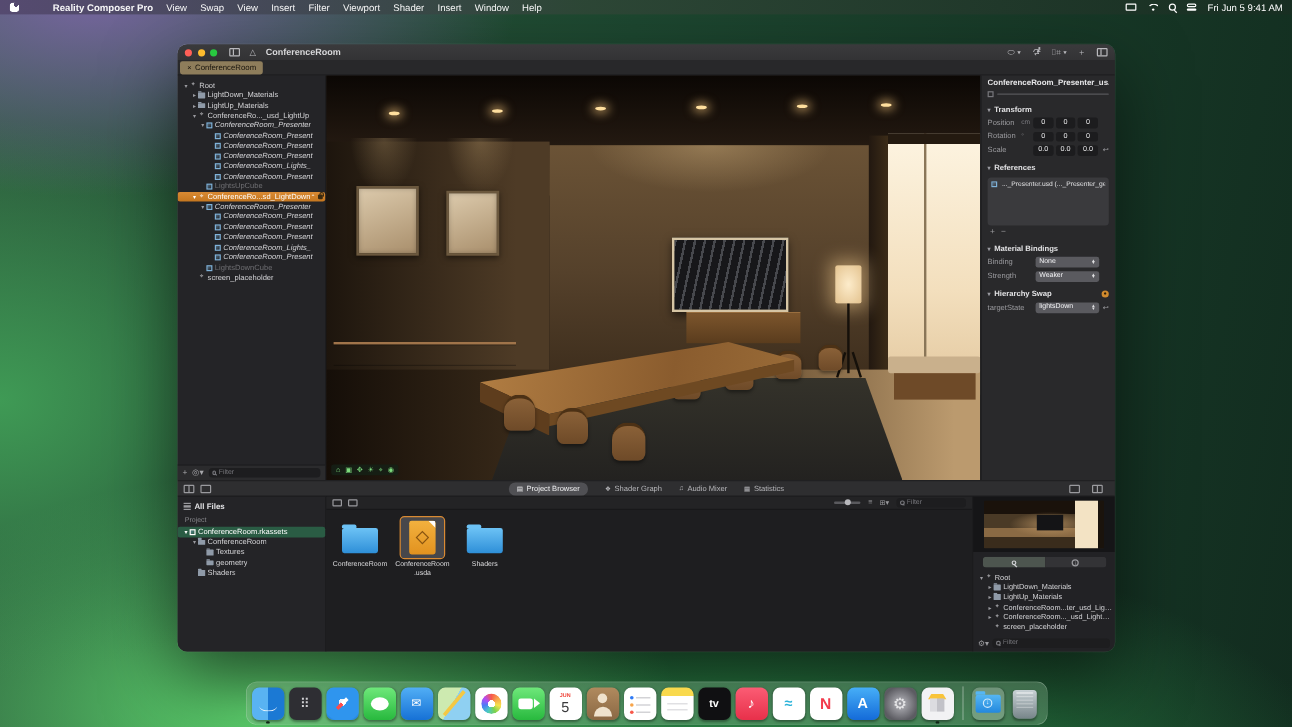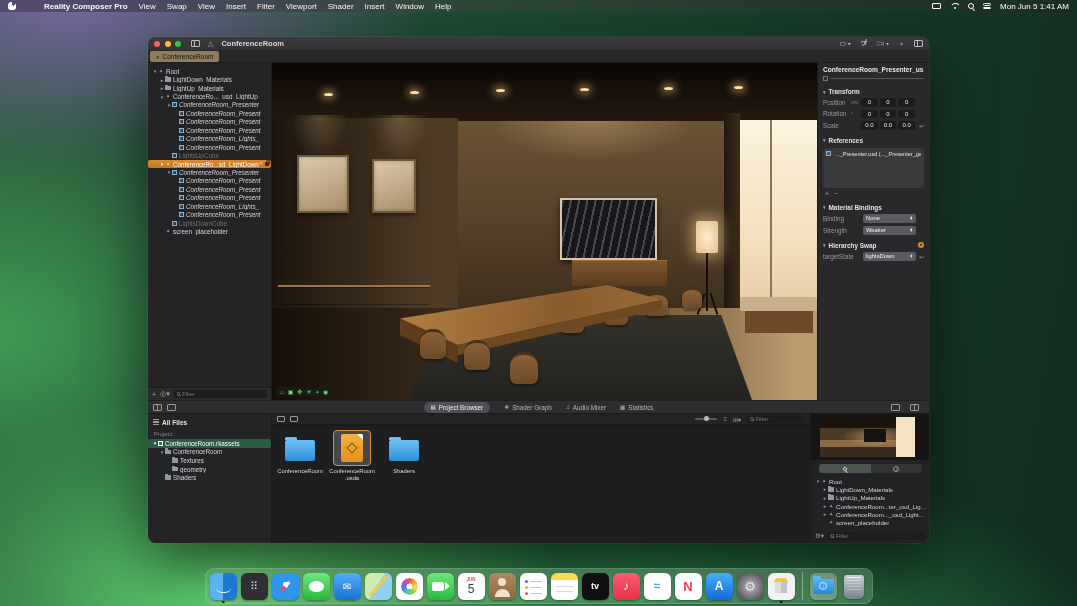--- a/index.html
+++ b/index.html
@@ -269,21 +269,21 @@
       <span class="menu-item">Help</span>
     </span>
   <span class="mb-right">
     <span class="st-display"></span>
     <span class="st-wifi"></span>
     <span class="st-search"></span>
     <span class="st-cc">
         <i></i>
         <i></i>
       </span>
-    <span class="clock">Mon Jun 5  1:41 AM</span>
+    <span class="clock">Fri Jun 5  9:41 AM</span>
   </span>
 </div>
 
 <div class="window">
 
   <div class="titlebar">
     <span class="lights">
       <i class="lr"></i>
       <i class="ly"></i>
       <i class="lg"></i>

